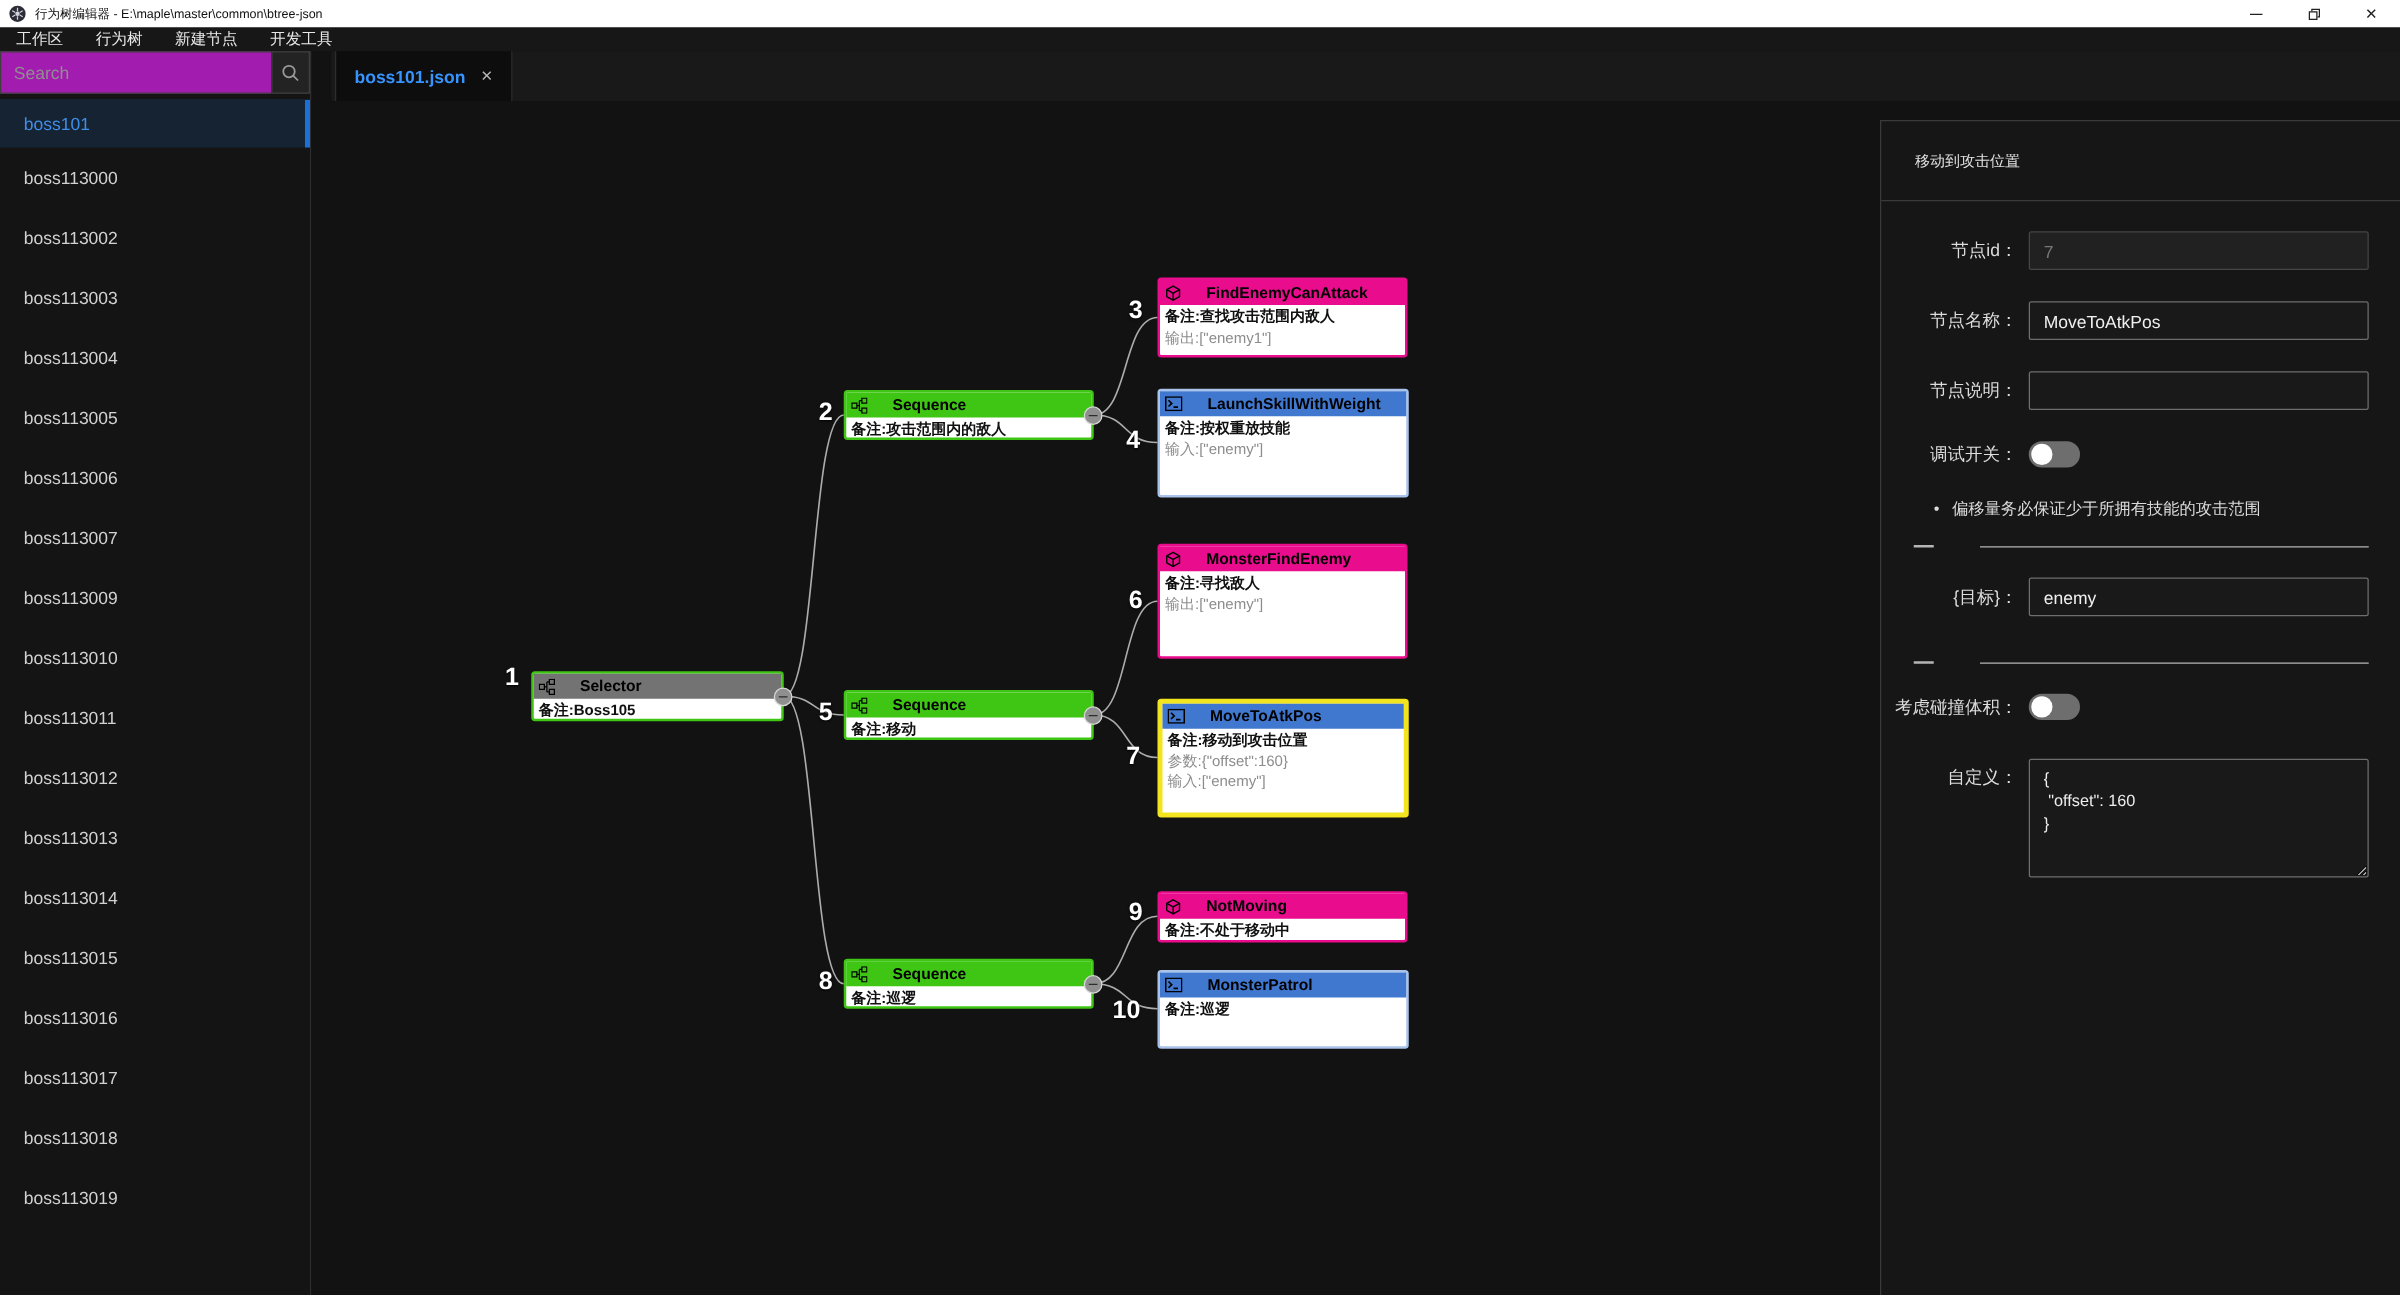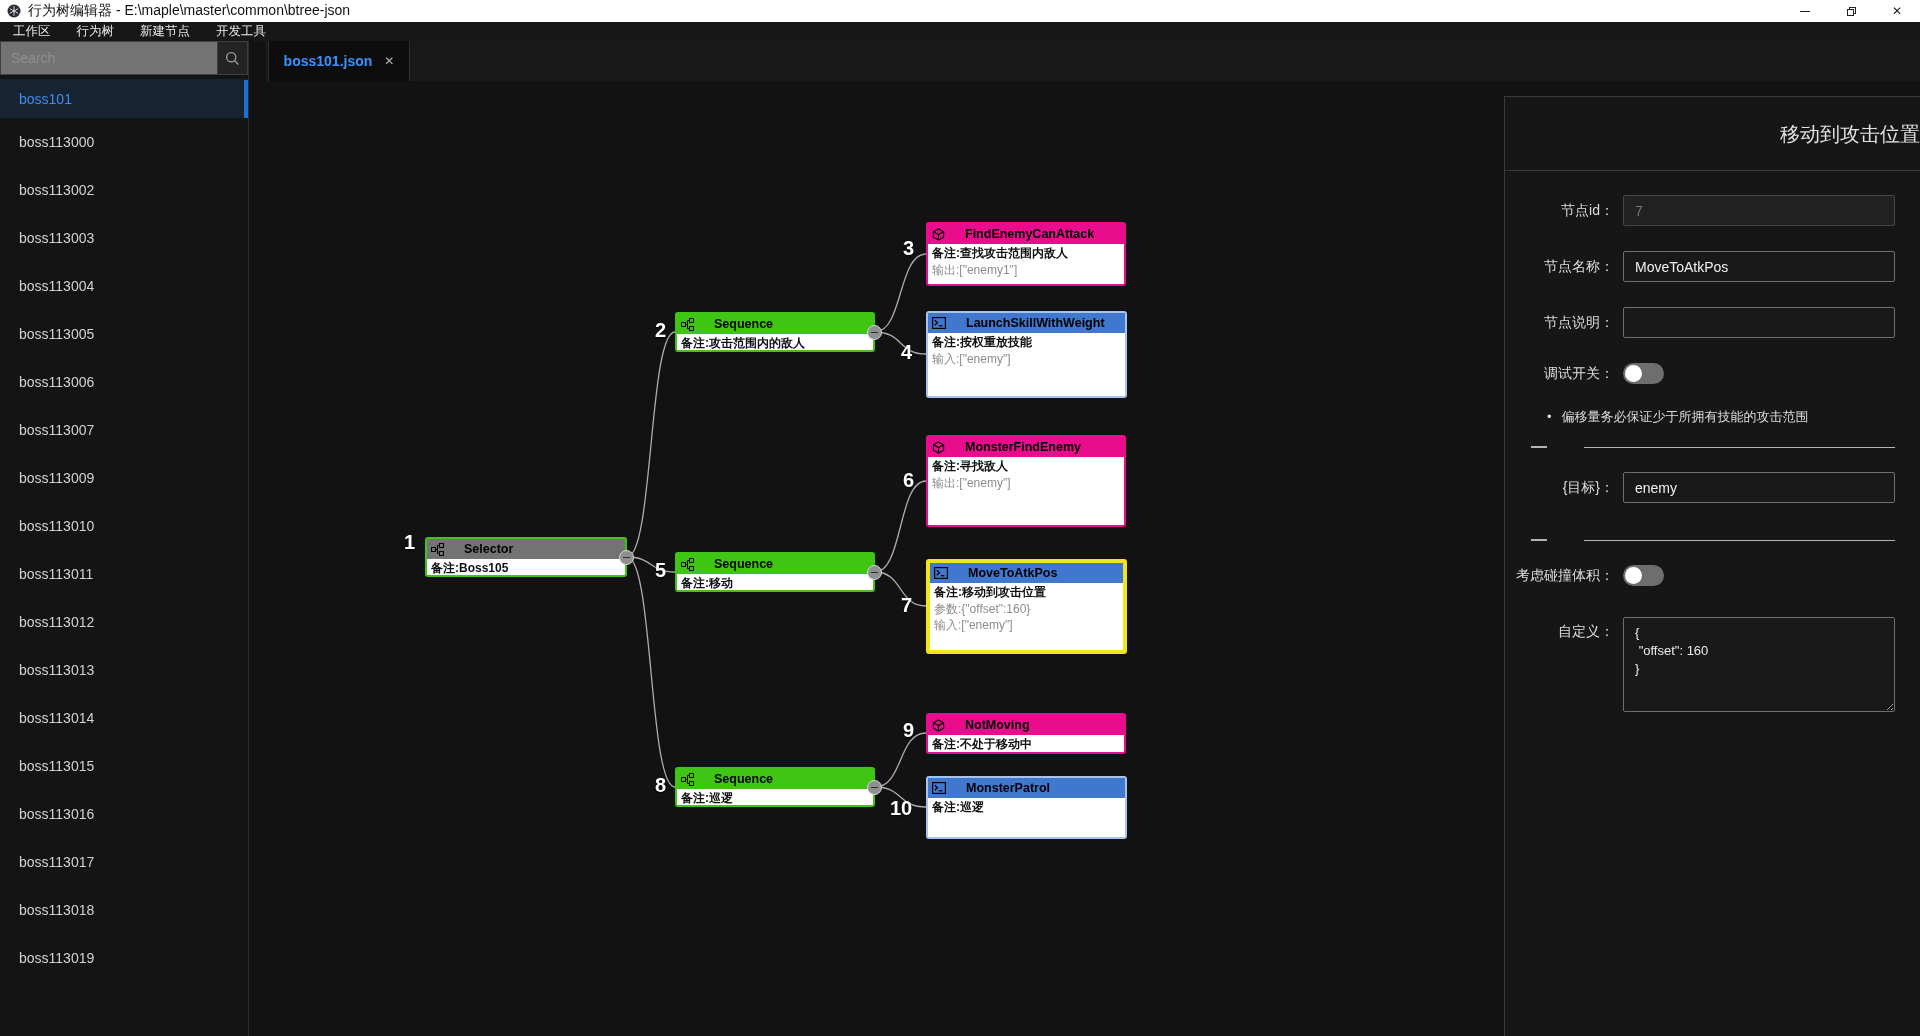--- a/index.html
+++ b/index.html
@@ -3,36 +3,36 @@
 <meta charset="utf-8">
 <style>
   * { box-sizing: border-box; margin: 0; padding: 0; }
   html,body { background:#000; }
   body { font-family:"Liberation Sans", sans-serif; }
   #app { position:relative; width:1920px; height:1036px; overflow:hidden; background:#121212; }
 
   
   .titlebar { position:absolute; left:0; top:0; width:1920px; height:22px; background:#ffffff; display:flex; align-items:center; }
   .titlebar .app-ico { margin-left:7px; width:14px; height:14px; }
-  .titlebar .t-text { margin-left:7px; font-size:14px; color:#111; }
+  .titlebar .t-text { margin-left:7px; font-size:10px; color:#111; }
   .win-btns { position:absolute; right:0; top:0; height:22px; display:flex; }
   .win-btn { width:46px; height:22px; display:flex; align-items:center; justify-content:center; color:#222; font-size:12px; cursor:default; }
   .min-glyph { display:block; width:10px; height:1px; background:#222; }
   .restore-glyph { position:relative; width:9px; height:9px; }
   .restore-glyph .r1 { position:absolute; left:2px; top:0; width:7px; height:7px; border:1px solid #222; background:#fff; }
   .restore-glyph .r2 { position:absolute; left:0; top:2px; width:7px; height:7px; border:1px solid #222; background:#fff; }
 
   
   .menubar { position:absolute; left:0; top:22px; width:1920px; height:19px; background:#171717; display:flex; align-items:center; }
   .menu-item { padding:0 13px; font-size:12.5px; color:#e8e8e8; height:100%; display:flex; align-items:center; cursor:default; }
 
   
   .sidebar { position:absolute; left:0; top:41px; width:249px; height:995px; background:#141414; border-right:1px solid #2e2e2e; }
   .search-row { display:flex; height:34px; margin:0; }
-  .search-input { flex:1; height:34px; background:#737373; border:1px solid #3f3f3f; border-right:none; color:#e0e0e0; font-size:14px; padding:0 10px; outline:none; }
+  .search-input { flex:1; height:34px; background:#a21caf; border:1px solid #3f3f3f; border-right:none; color:#e0e0e0; font-size:14px; padding:0 10px; outline:none; }
   .search-input::placeholder { color:#8f8f8f; }
   .search-btn { width:31px; height:34px; background:#232323; border:1px solid #3f3f3f; display:flex; align-items:center; justify-content:center; cursor:pointer; }
   .boss-list { position:relative; margin-top:4px; height:953px; overflow:hidden; }
   .boss-item { height:48px; display:flex; align-items:center; padding-left:19px; font-size:14px; color:#d2d2d2; cursor:pointer; }
   .boss-item.selected { height:39px; background:#152333; color:#3f8fea; }
   .side-thumb { position:absolute; right:0; top:1px; width:4px; height:38px; background:#1c6fd6; }
 
   
   .tabbar { position:absolute; left:249px; top:41px; width:1671px; height:40px; background:#191919;margin-left:16px; }
   .tab { position:absolute; left:3px; top:0; width:142px; height:40px; background:#0d0d0d; border-left:1px solid #2e2e2e; border-right:1px solid #2e2e2e; display:flex; align-items:center; justify-content:center; gap:12px; cursor:pointer; }
@@ -48,21 +48,21 @@
   .bt-head svg { flex:0 0 auto; }
   .bt-body { padding:1px 4px 0 4px; }
   .bt-line { font-size:12px; line-height:16.5px; color:#111; font-weight:600; white-space:nowrap; }
   .bt-line.muted { color:#8c8c8c; font-weight:400; }
   .out-dot { position:absolute; right:-9px; top:11px; width:15px; height:15px; border-radius:50%; background:#8f8f8f; border:1px solid #d8d8d8; display:flex; align-items:center; justify-content:center; z-index:3; cursor:pointer; }
   .out-dot span { display:block; width:7px; height:1.6px; background:#2c2c2c; }
   .node-num { position:absolute; z-index:4; color:#ffffff; font-size:20px; font-weight:700; text-shadow:0 1px 2px #000; pointer-events:none; }
 
   
   .panel { position:absolute; left:1504px; top:96px; width:416px; height:940px; background:#161616; border-left:1px solid #3a3a3a; border-top:1px solid #3a3a3a; }
-  .panel-title { padding:24px 0 0 27px; font-size:20px; color:#e2e2e2;text-align:right; }
+  .panel-title { padding:24px 0 0 27px; font-size:12px; color:#e2e2e2; }
   .panel-divider { margin-top:22px; border-bottom:1px solid #3a3a3a; }
   .panel-form { padding-top:24px; }
   .p-row { display:flex; align-items:center; margin:0 25px 25px 0; }
   .p-label { flex:0 0 118px; text-align:right; padding-right:9px; font-size:14px; color:#dddddd; white-space:nowrap; }
   .p-input { flex:1; height:31px; background:#191919; border:1px solid #6e6e6e; border-radius:2px; color:#f0f0f0; font-size:14px; padding:0 11px; outline:none; font-family:"Liberation Sans", sans-serif; }
   .p-input:disabled { background:#212121; border-color:#454545; color:#787878; }
   .toggle { position:relative; width:41px; height:21px; border-radius:11px; background:#6e6e6e; cursor:pointer; flex:0 0 auto; }
   .toggle .knob { position:absolute; left:2px; top:2px; width:17px; height:17px; border-radius:50%; background:#ffffff; }
   .p-note { display:flex; margin:-4px 20px 20px 42px; font-size:13px; color:#dcdcdc; line-height:18px; }
   .p-note .dot { margin-right:10px; font-size:13px; }

